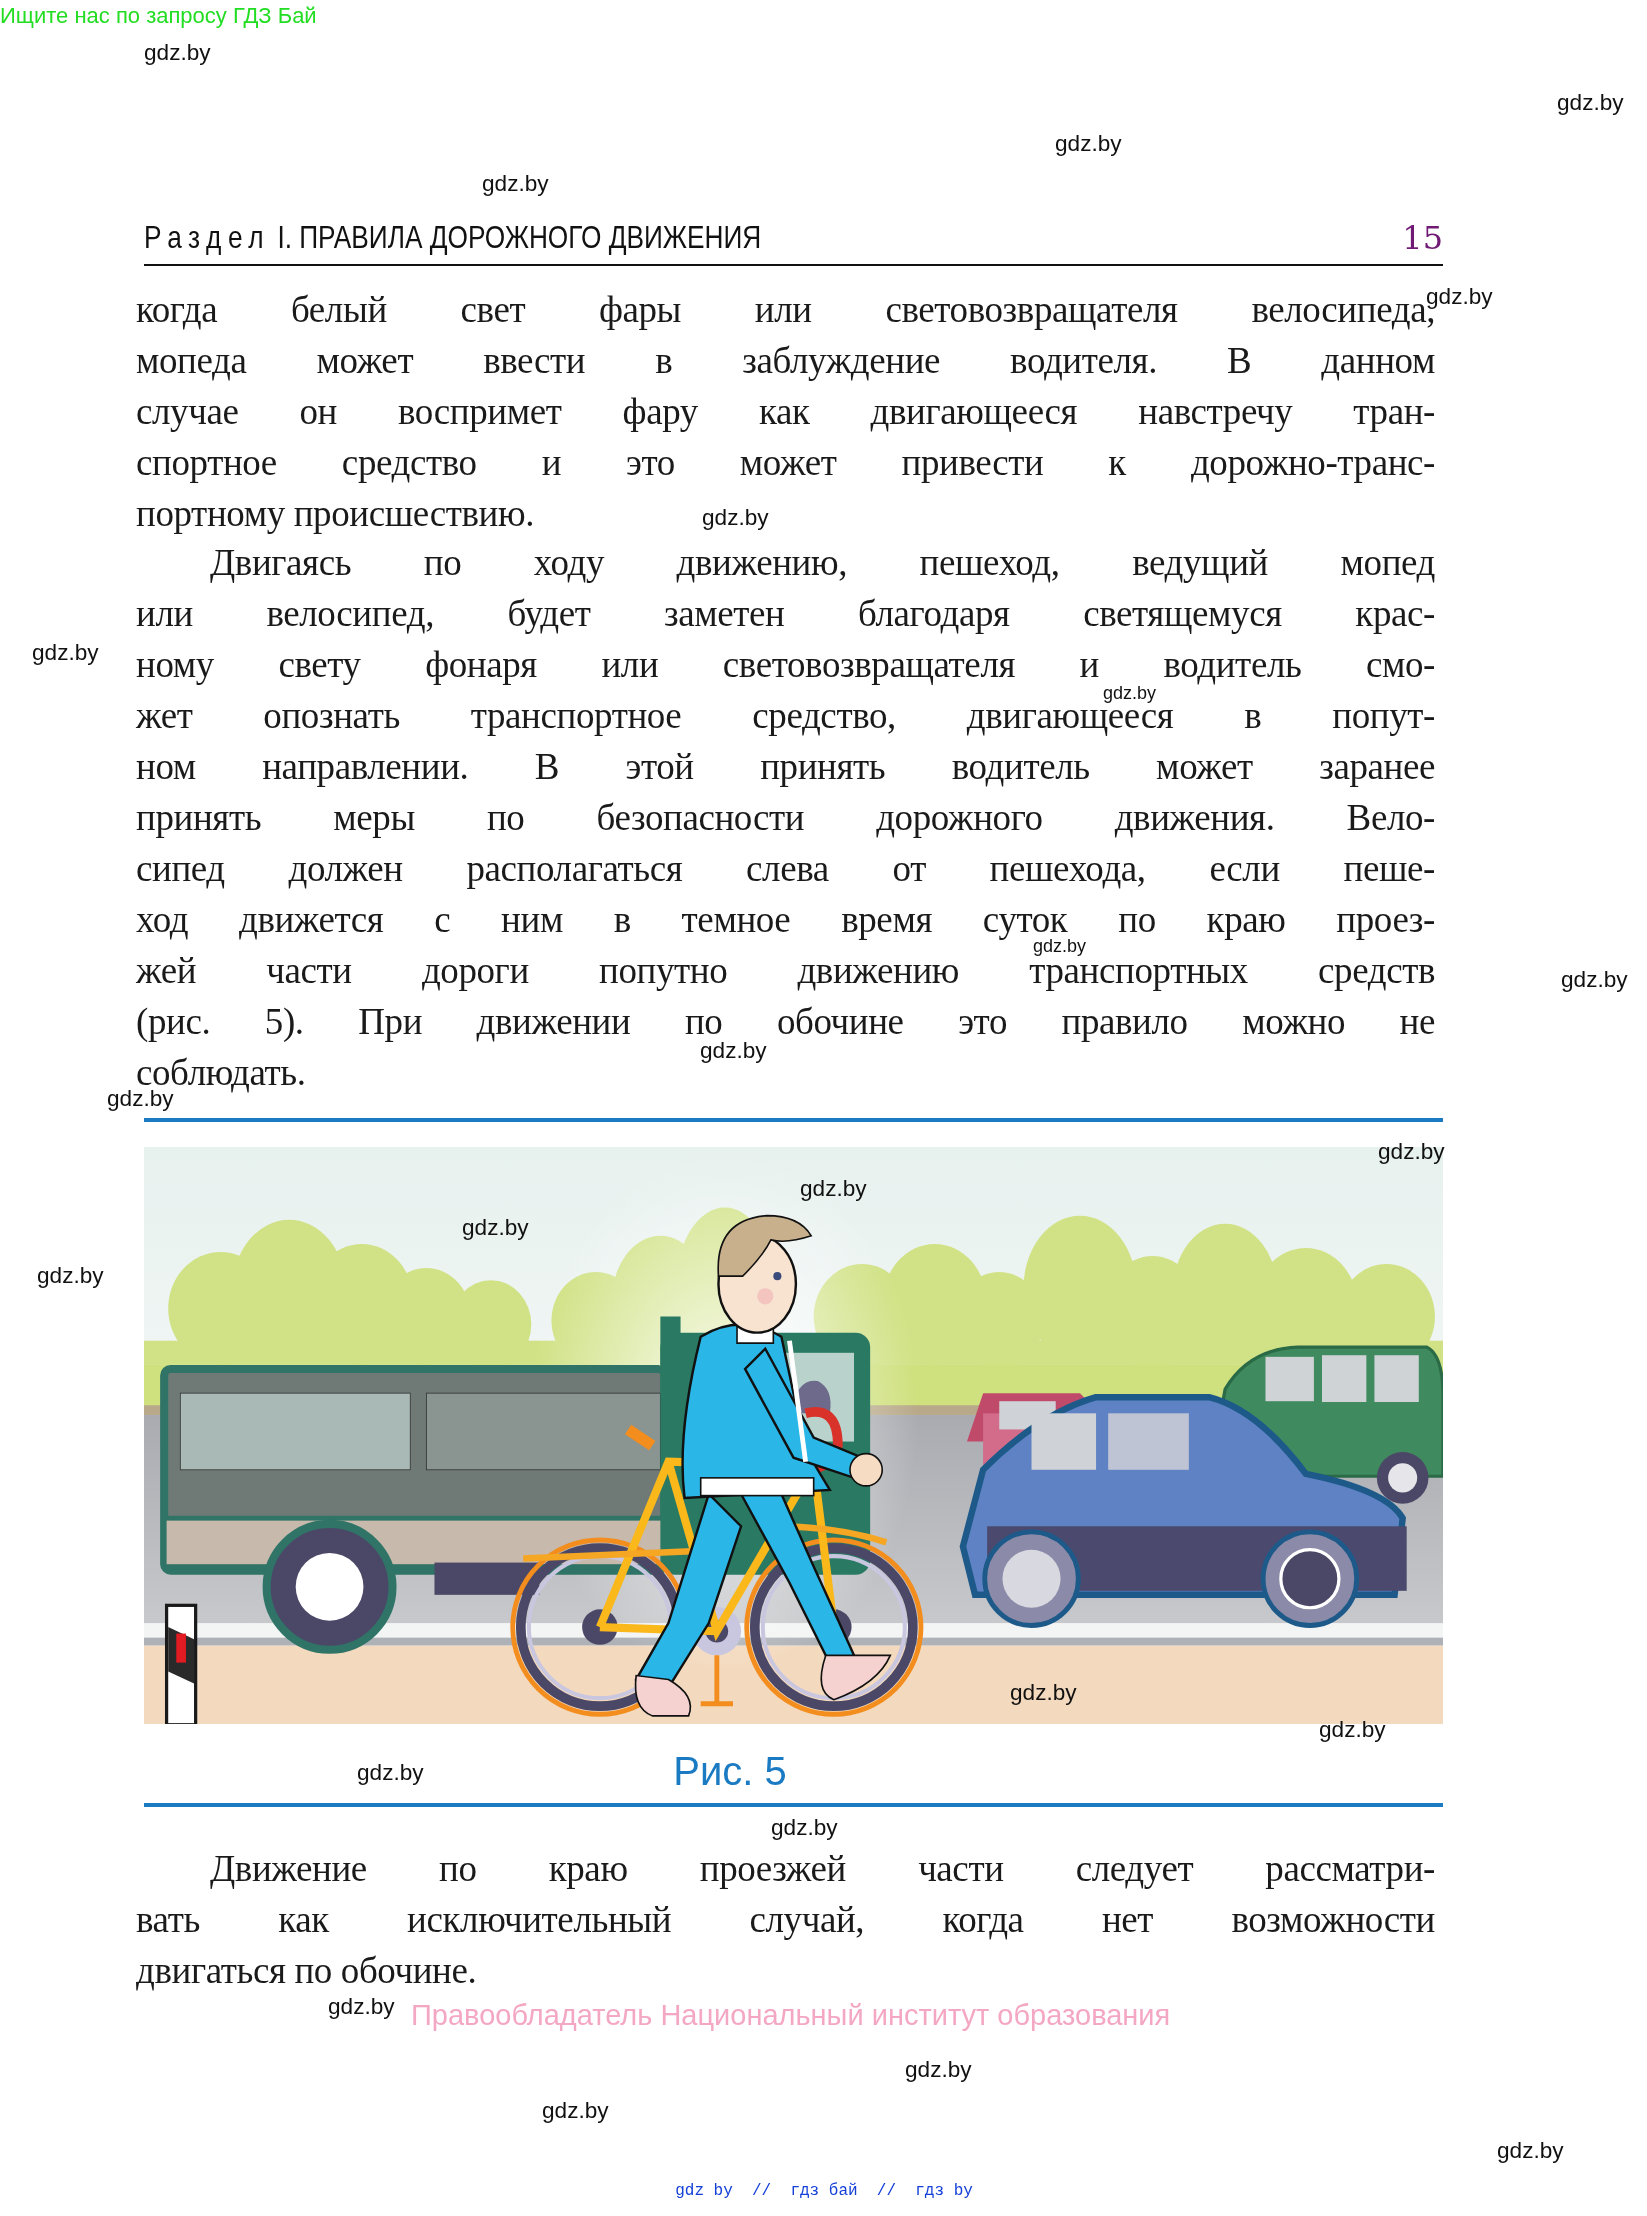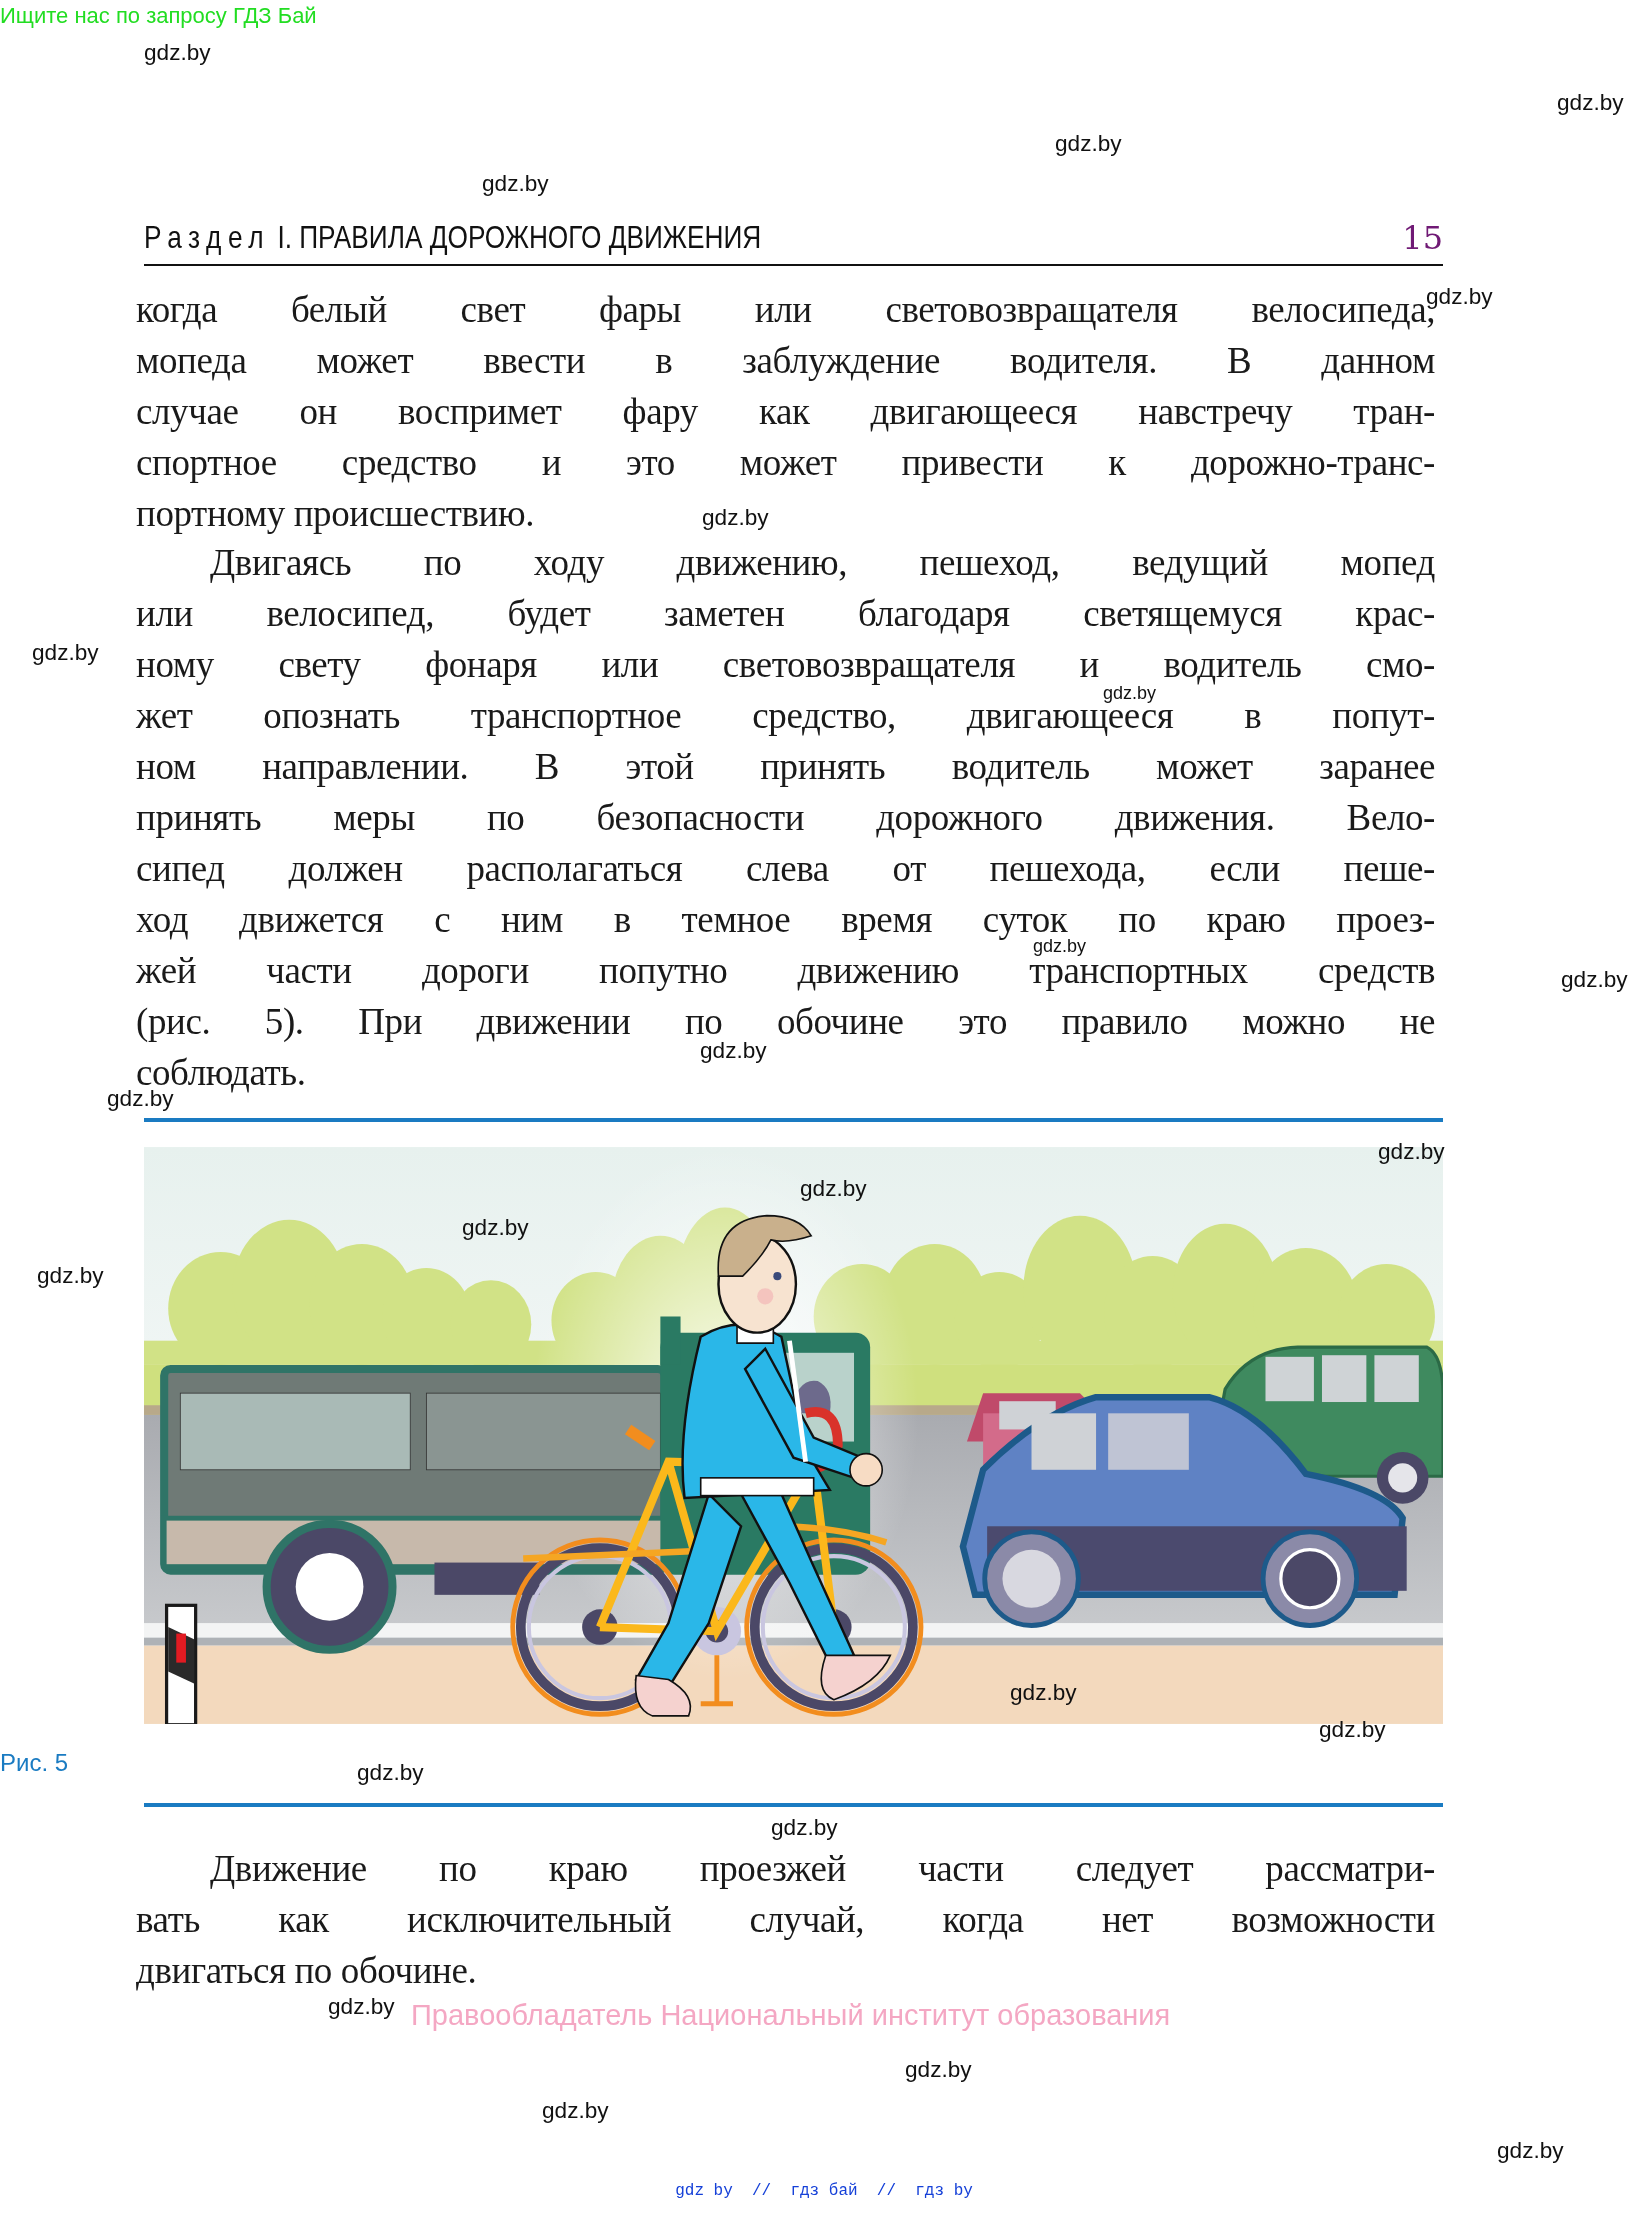--- a/index.html
+++ b/index.html
@@ -11,21 +11,21 @@
     .running-head { left: 144px; top: 216px; width: 1299px; height: 48px; border-bottom: 2.4px solid #111; }
     .rh-title { position: absolute; left: 0; top: 3.2px; font-family: "Liberation Sans", sans-serif; font-size: 32px; color: #111; transform: scaleX(0.82); transform-origin: left center; white-space: nowrap; }
     .rh-title .spaced { letter-spacing: 8px; }
     .rh-page { position: absolute; right: 0; top: 3.2px; font-family: "DejaVu Serif", serif; font-size: 32px; color: #701a75; }
     .body-text { left: 136px; width: 1299px; font-family: Liberation Serif, serif; font-size: 37px; line-height: 51px; color: #1a1a1a; text-align: justify; }
     .line { display: block; text-align: justify; text-align-last: justify; white-space: nowrap; overflow: visible; letter-spacing: -0.4px; }
     .line.last { text-align-last: left; }
     .indent { padding-left: 74px; }
     .rule-blue { left: 144px; width: 1299px; height: 4px; background: #1a7bc2; }
     .figure { left: 144px; top: 1147px; width: 1299px; height: 577px; overflow: hidden; }
-    .caption { left: 0; width: 1460px; top: 1749px; font-family: "Liberation Sans", sans-serif; font-size: 24px; color: #1a7bc2; }
+    .caption { left: 0; width: 1460px; top: 1749px; text-align: center; font-family: "Liberation Sans", sans-serif; font-size: 40px; color: #1a7bc2; }
     .copyright { left: 411px; top: 1999px; font-family: "Liberation Sans", sans-serif; font-size: 29px; color: #f4a7c3; white-space: nowrap; }
     .footer-links { left: 0; width: 1648px; top: 2182px; text-align: center; font-family: Liberation Mono, monospace; font-size: 16px; color: #1540d8; }
     .footer-links span { margin: 0 4.8px; }
   </style>
 </head>
 <body>
 
 <div class="abs top-banner">Ищите нас по запросу ГДЗ Бай</div>
 
 <div class="abs running-head">

